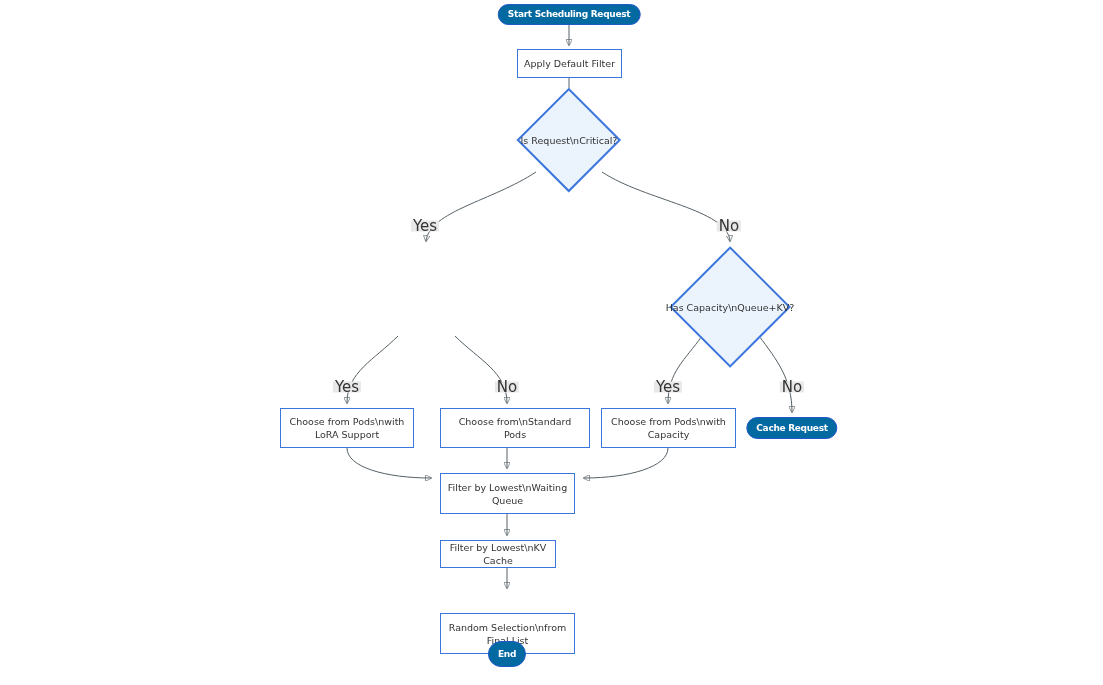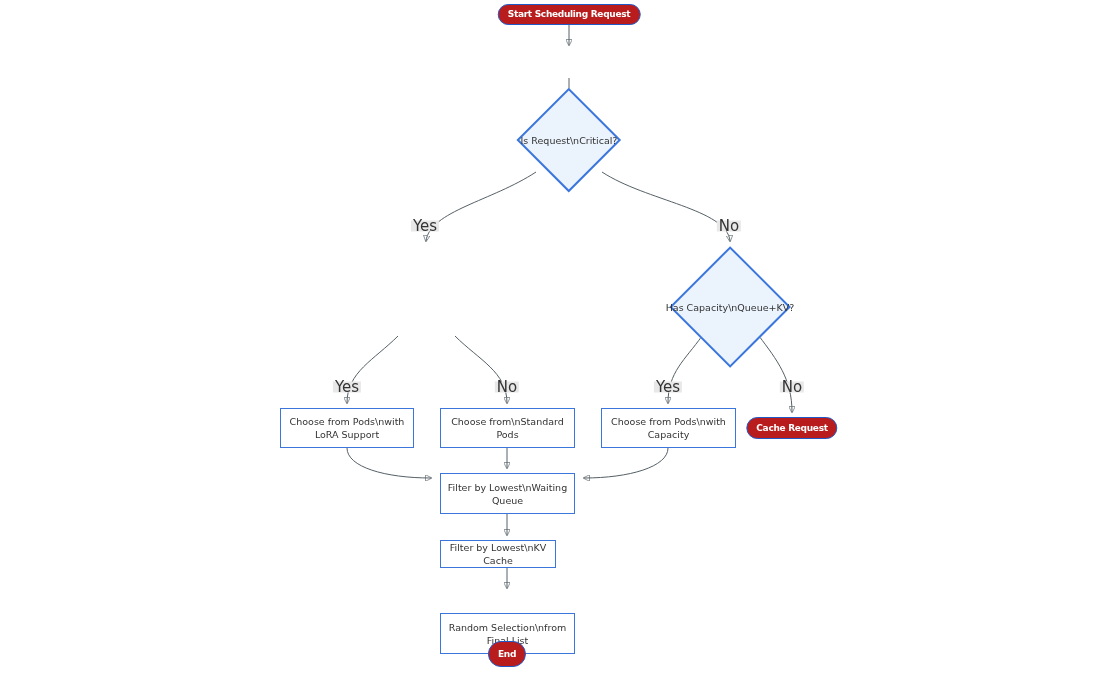--- a/index.html
+++ b/index.html
@@ -60,21 +60,21 @@
   }
   .decision .label {
     position: absolute;
     inset: 0;
     display: flex;
     align-items: center;
     justify-content: center;
     white-space: nowrap;
   }
   .terminal {
-    background: #b91c1c;
+    background: #0369a1;
     border: 1px solid #2058c8;
     border-radius: 999px;
     display: flex;
     align-items: center;
     justify-content: center;
     transform: translateX(-50%);
     padding: 0 9px;
   }
   .terminal .label {
     color: #ffffff;
@@ -118,38 +118,41 @@
     <path d="M668,448 C668,467 629,478 584,478" marker-end="url(#arr)"></path>
     <path d="M507,514 L507,535" marker-end="url(#arr)"></path>
     <path d="M507,568 L507,588" marker-end="url(#arr)"></path>
     <path d="M507,635 L507,652" marker-end="url(#arr)"></path>
   </svg>
 
   <div class="node terminal" style="left:569px; top:4px; height:21px;">
     <div class="label">Start Scheduling Request</div>
   </div>
 
+  <div class="node process" style="left:517px; top:49px; width:105px; height:29px;">
+    <div class="label">Apply Default Filter</div>
+  </div>
 
   <div class="node decision" style="left:517px; top:88px; width:104px; height:104px;">
     <div class="diamond-shape"></div>
     <div class="label">Is Request\nCritical?</div>
   </div>
 
 
   <div class="node decision" style="left:669px; top:246px; width:122px; height:122px;">
     <div class="diamond-shape"></div>
     <div class="label">Has Capacity\nQueue+KV?</div>
   </div>
 
   <div class="node process" style="left:280px; top:408px; width:134px; height:40px;">
     <div class="label">Choose from Pods\nwith
 LoRA Support</div>
   </div>
 
-  <div class="node process" style="left:440px; top:408px; width:135px; height:40px;">
+  <div class="node process" style="left:440px; top:408px; width:150px; height:40px;">
     <div class="label">Choose from\nStandard
 Pods</div>
   </div>
 
   <div class="node process" style="left:601px; top:408px; width:135px; height:40px;">
     <div class="label">Choose from Pods\nwith
 Capacity</div>
   </div>
 
   <div class="node terminal" style="left:792px; top:417px; height:22px;">

